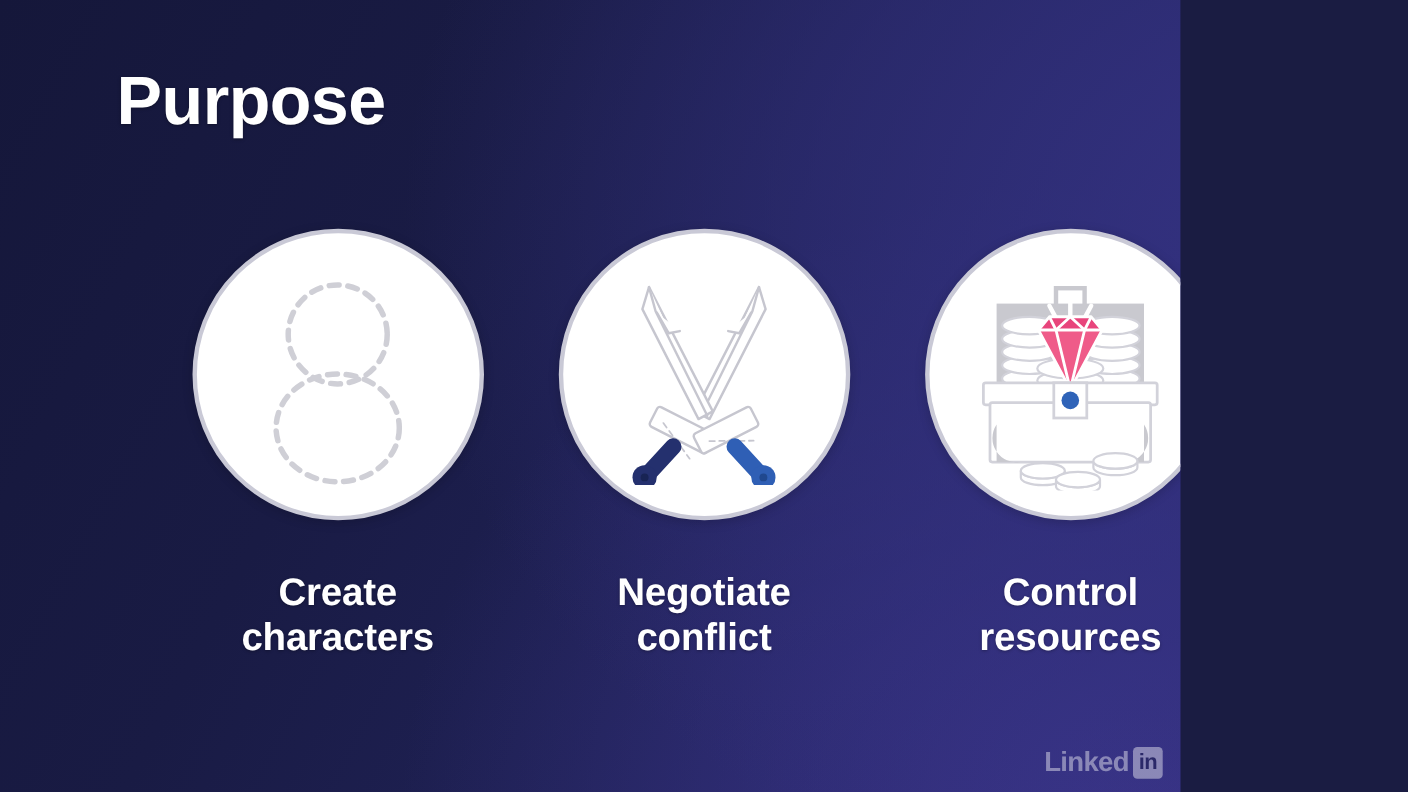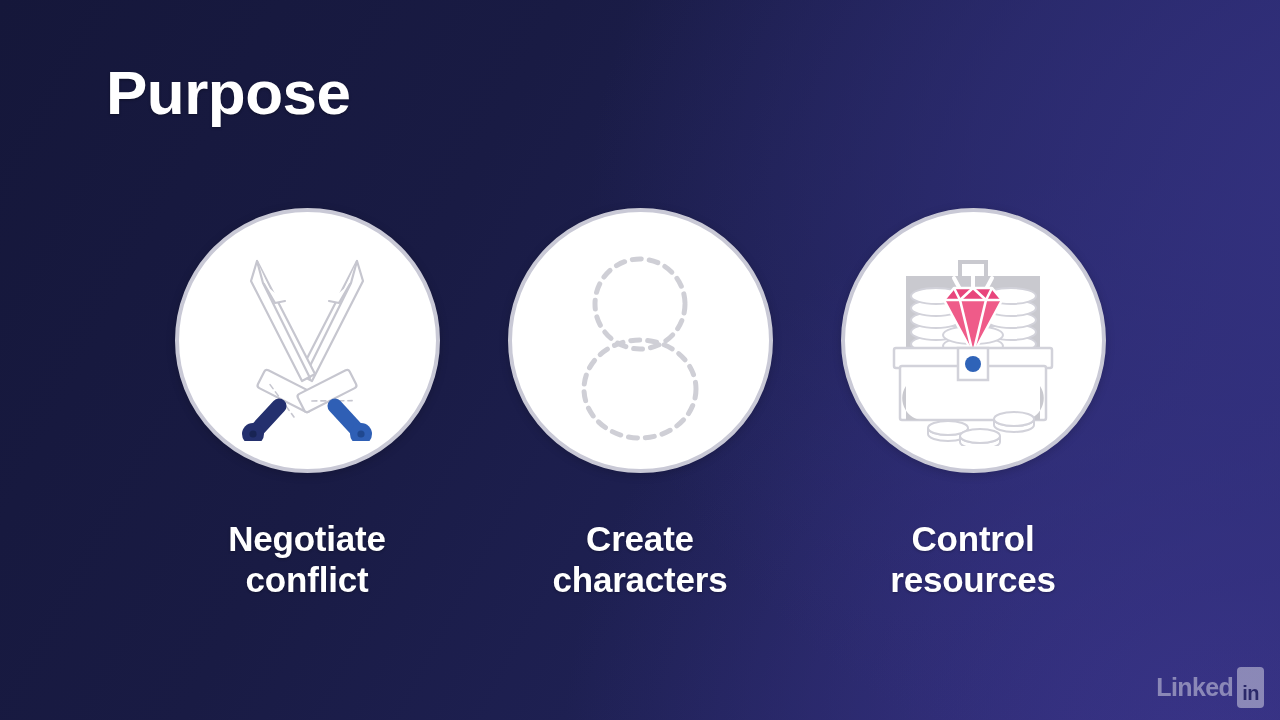--- a/index.html
+++ b/index.html
@@ -9,21 +9,21 @@
   body {
     width: 1280px;
     height: 720px;
     overflow: hidden;
     font-family: "Liberation Sans", sans-serif;
     background: #1a1c42;
   }
 
   #slide {
     position: relative;
-    width: 1280px;
+    width: 1073px;
     height: 720px;
     overflow: hidden;
     background-color: #1b1d45;
     background-image:
       radial-gradient(ellipse 1100px 900px at 108% 28%, #33317f 0%, rgba(51,49,127,0.55) 38%, rgba(51,49,127,0.0) 72%),
       radial-gradient(ellipse 900px 800px at 96% 104%, #3a3488 0%, rgba(58,52,136,0.45) 40%, rgba(58,52,136,0.0) 74%),
       linear-gradient(118deg, #15173a 0%, #191b44 34%, #1f2155 62%, #2a2a74 100%);
   }
 
   
@@ -106,86 +106,86 @@
     font-weight: bold;
     letter-spacing: -0.6px;
     line-height: 1;
   }
   #linkedin-in-box {
     background: #ffffff;
     color: #1b1d45;
     font-size: 20px;
     font-weight: bold;
     line-height: 1;
-    padding: 16px 5px 5px 5px;
+    padding: 4px 5px 5px 5px;
     border-radius: 4px;
     letter-spacing: -0.5px;
   }
 </style>
 </head>
 <body>
 
 <div id="slide">
 
   <div id="page-title">Purpose</div>
 
   <div id="cards">
-
-    <div class="card">
-      <div class="icon-circle">
-        <svg width="200" height="200" viewBox="0 0 200 200">
-          <g fill="#ffffff" stroke="#c6c6cf" stroke-width="2.2" stroke-linejoin="round" stroke-linecap="round">
-
-            <path d="M 150 20 L 156 40 L 105 140 L 92 133 Z"></path>
-            <path d="M 150 20 L 144 42 L 97 137"></path>
-            <path d="M 143 43 L 132 62 L 122 60"></path>
-
-            <path d="M 50 20 L 44 40 L 95 140 L 108 133 Z"></path>
-            <path d="M 50 20 L 56 42 L 103 137"></path>
-            <path d="M 57 43 L 68 62 L 78 60"></path>
-          </g>
-
-          <g fill="#ffffff" stroke="#c6c6cf" stroke-width="2.2" stroke-linejoin="round">
-            <rect x="51" y="140" width="58" height="20" rx="3" transform="rotate(27 80 150)"></rect>
-            <rect x="91" y="140" width="58" height="20" rx="3" transform="rotate(-27 120 150)"></rect>
-          </g>
-          <g stroke="#c6c6cf" stroke-width="1.6" stroke-dasharray="5 4" stroke-linecap="round">
-            <line x1="62" y1="152" x2="98" y2="170" transform="rotate(27 80 150)"></line>
-            <line x1="102" y1="152" x2="138" y2="170" transform="rotate(-27 120 150)"></line>
-          </g>
-
-          <g>
-            <line x1="72" y1="165" x2="49" y2="190" stroke="#24306e" stroke-width="15" stroke-linecap="round"></line>
-            <circle cx="46" cy="193" r="11" fill="#24306e"></circle>
-            <circle cx="46" cy="193" r="3.6" fill="#182454"></circle>
-          </g>
-
-          <g>
-            <line x1="128" y1="165" x2="151" y2="190" stroke="#2f5fb5" stroke-width="15" stroke-linecap="round"></line>
-            <circle cx="154" cy="193" r="11" fill="#2f5fb5"></circle>
-            <circle cx="154" cy="193" r="3.6" fill="#20488f"></circle>
-          </g>
-        </svg>
-      </div>
-      <div class="card-label">Negotiate
-conflict</div>
-    </div>
 
     <div class="card">
       <div class="icon-circle">
         <svg width="200" height="200" viewBox="0 0 200 200">
           <g fill="none" stroke="#cfcfd6" stroke-width="5" stroke-dasharray="9 8" stroke-linecap="round">
             <circle cx="100" cy="63" r="45"></circle>
             <path d="M 100 196 A 53 53 0 1 1 100 196 Z"></path>
             <ellipse cx="100" cy="148" rx="56" ry="49"></ellipse>
           </g>
         </svg>
       </div>
       <div class="card-label">Create
 characters</div>
+    </div>
+
+    <div class="card">
+      <div class="icon-circle">
+        <svg width="200" height="200" viewBox="0 0 200 200">
+          <g fill="#ffffff" stroke="#c6c6cf" stroke-width="2.2" stroke-linejoin="round" stroke-linecap="round">
+
+            <path d="M 150 20 L 156 40 L 105 140 L 92 133 Z"></path>
+            <path d="M 150 20 L 144 42 L 97 137"></path>
+            <path d="M 143 43 L 132 62 L 122 60"></path>
+
+            <path d="M 50 20 L 44 40 L 95 140 L 108 133 Z"></path>
+            <path d="M 50 20 L 56 42 L 103 137"></path>
+            <path d="M 57 43 L 68 62 L 78 60"></path>
+          </g>
+
+          <g fill="#ffffff" stroke="#c6c6cf" stroke-width="2.2" stroke-linejoin="round">
+            <rect x="51" y="140" width="58" height="20" rx="3" transform="rotate(27 80 150)"></rect>
+            <rect x="91" y="140" width="58" height="20" rx="3" transform="rotate(-27 120 150)"></rect>
+          </g>
+          <g stroke="#c6c6cf" stroke-width="1.6" stroke-dasharray="5 4" stroke-linecap="round">
+            <line x1="62" y1="152" x2="98" y2="170" transform="rotate(27 80 150)"></line>
+            <line x1="102" y1="152" x2="138" y2="170" transform="rotate(-27 120 150)"></line>
+          </g>
+
+          <g>
+            <line x1="72" y1="165" x2="49" y2="190" stroke="#24306e" stroke-width="15" stroke-linecap="round"></line>
+            <circle cx="46" cy="193" r="11" fill="#24306e"></circle>
+            <circle cx="46" cy="193" r="3.6" fill="#182454"></circle>
+          </g>
+
+          <g>
+            <line x1="128" y1="165" x2="151" y2="190" stroke="#2f5fb5" stroke-width="15" stroke-linecap="round"></line>
+            <circle cx="154" cy="193" r="11" fill="#2f5fb5"></circle>
+            <circle cx="154" cy="193" r="3.6" fill="#20488f"></circle>
+          </g>
+        </svg>
+      </div>
+      <div class="card-label">Negotiate
+conflict</div>
     </div>
 
     <div class="card">
       <div class="icon-circle">
         <svg width="210" height="210" viewBox="0 0 210 210">
 
             <rect x="38" y="40" width="134" height="110" fill="#c9c9cf"></rect>
 
             <rect x="92" y="26" width="26" height="18" fill="none" stroke="#c9c9cf" stroke-width="4"></rect>
 

